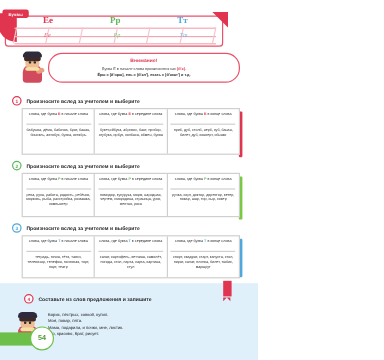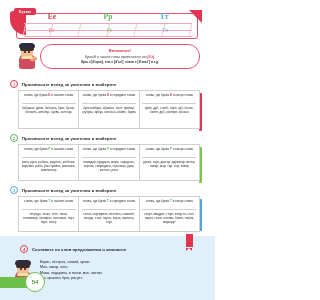--- a/index.html
+++ b/index.html
@@ -5,21 +5,21 @@
   html,body{margin:0;padding:0;}
   body{
     width:215px;height:300px;overflow:hidden;
     background:#ffffff;
     font-family:"Liberation Sans","DejaVu Sans",sans-serif;
     -webkit-font-smoothing:antialiased;
   }
   .page{position:relative;width:215px;height:300px;background:#fff;}
 
   
-  .ribbon-wrap{position:absolute;left:16px;top:13px;width:182px;height:26px;}
+  .ribbon-wrap{position:absolute;left:4px;top:13px;width:182px;height:26px;}
   .ribbon-box{
     position:absolute;inset:0;
     border:1.1px solid #e8536b;border-radius:3px;background:#fff;
     box-sizing:border-box;
   }
   .ribbon-corner-l{
     position:absolute;left:-6px;top:-2px;width:16px;height:24px;
     background:#e0344f;border-radius:3px 0 0 16px;
   }
   .ribbon-corner-r{

